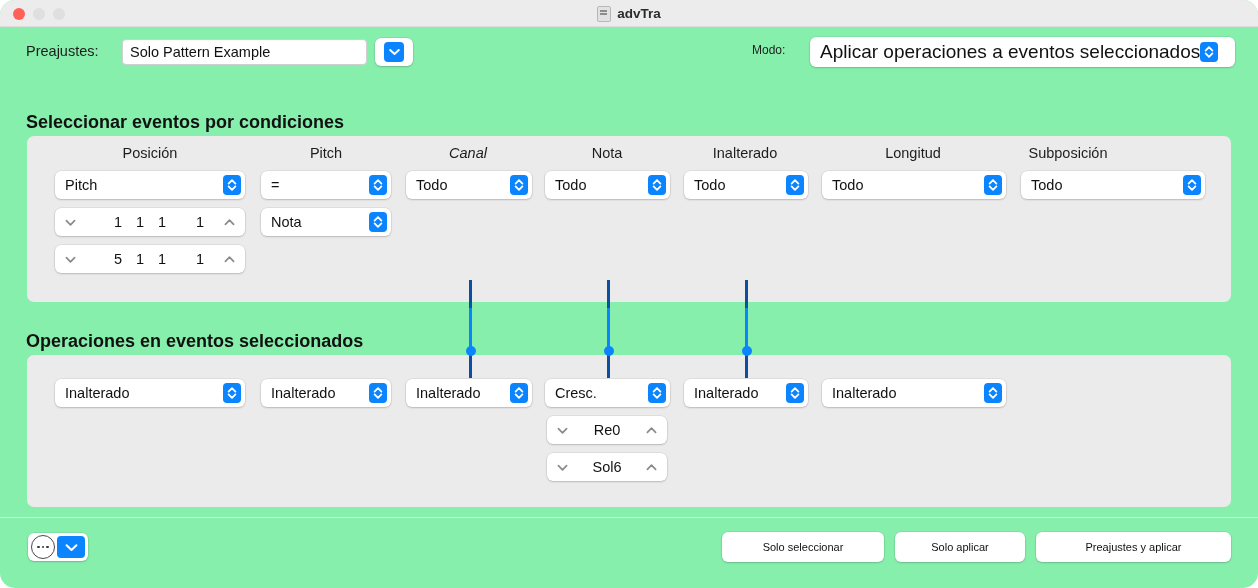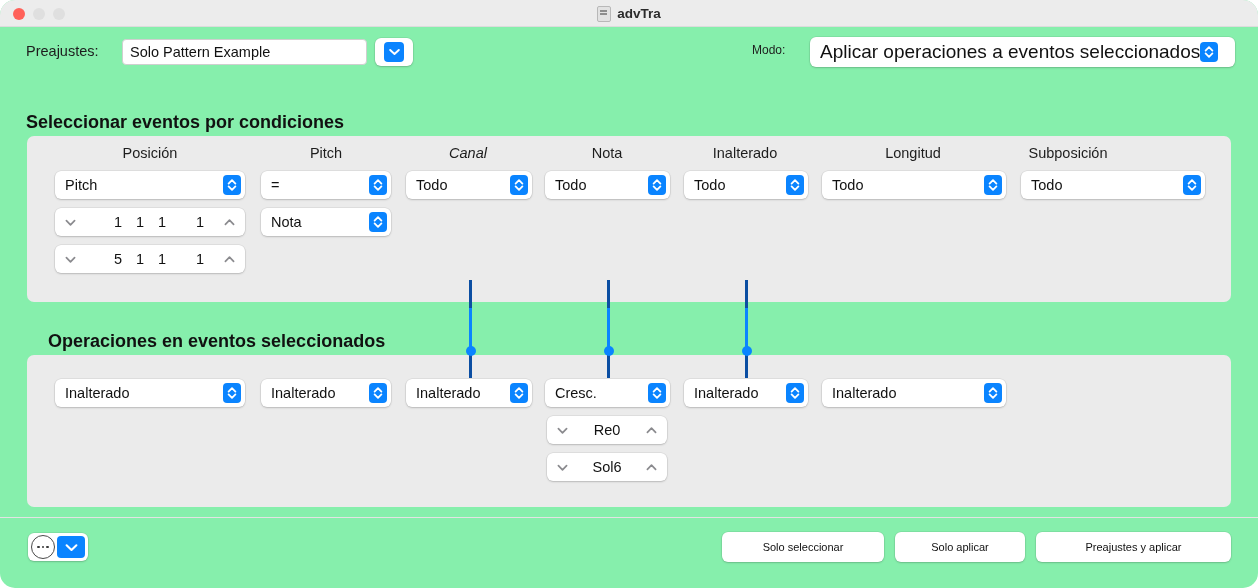--- a/index.html
+++ b/index.html
@@ -140,21 +140,21 @@
 
   
   .section-title {
     position: absolute;
     font-size: 18px;
     font-weight: 700;
     color: #111;
     white-space: nowrap;
   }
   #sec1-title { left: 26px; top: 112px; }
-  #sec2-title { left: 26px; top: 331px; margin-left: 22px; }
+  #sec2-title { left: 26px; top: 331px; }
 
   
   .panel {
     position: absolute;
     background: #ebebeb;
     border-radius: 7px;
   }
   #panel-conditions { left: 27px; top: 136px; width: 1204px; height: 166px; }
   #panel-operations { left: 27px; top: 355px; width: 1204px; height: 152px; }
 

